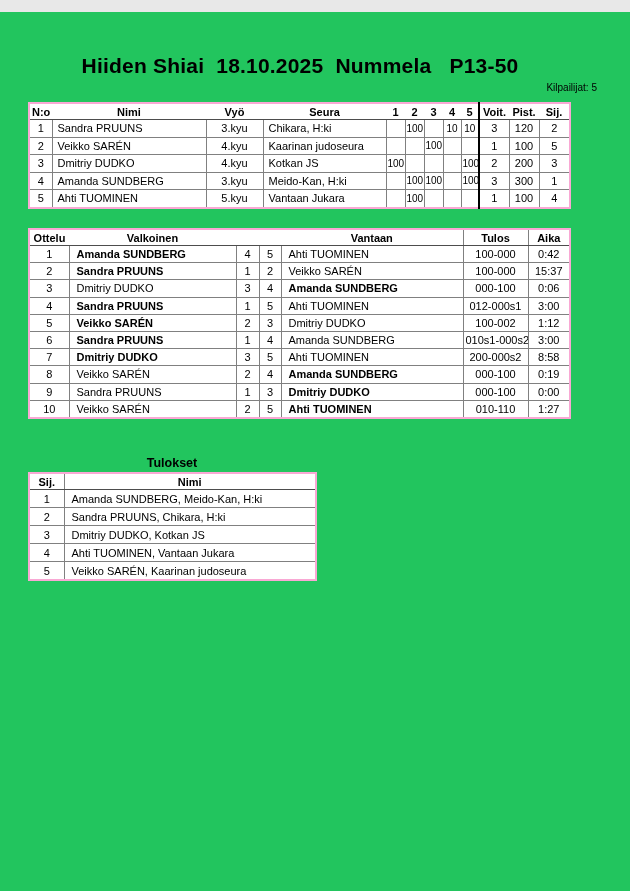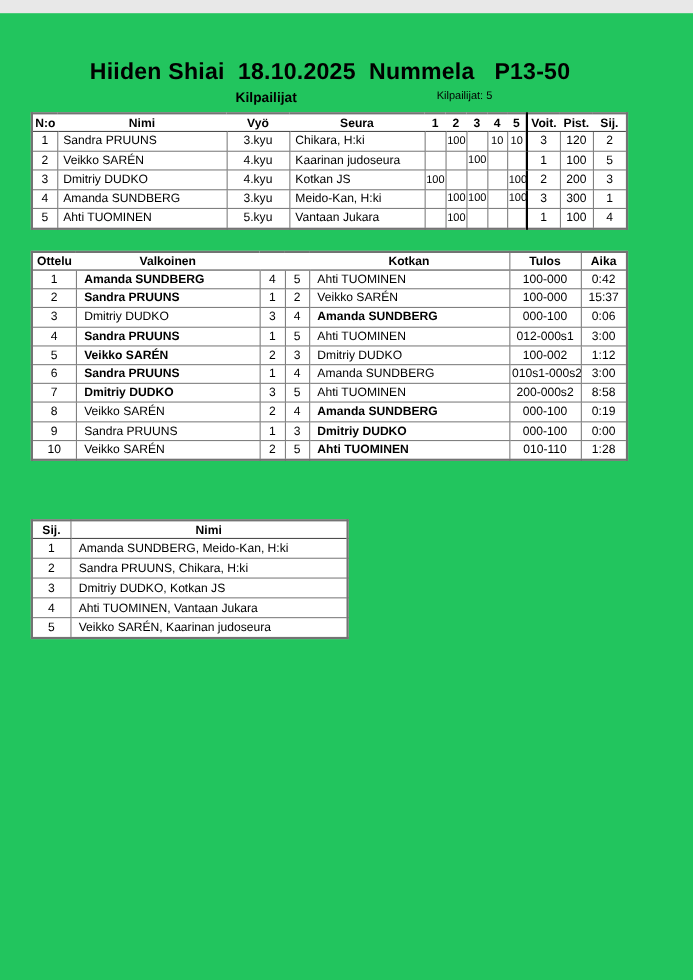--- a/index.html
+++ b/index.html
@@ -16,25 +16,25 @@
   }
   .section-title {
     position:absolute; font-size:12.5px; font-weight:bold; text-align:center;
     white-space:nowrap;
   }
   #sec-kilpailijat { top:70px;  left:28px; width:428px; }
   #sec-ottelut     { top:215px; left:28px; width:445px; }
   #sec-tulokset    { top:444px; left:28px; width:288px; }
   .count-label {
     position:absolute; top:70px; left:397px; width:200px;
-    font-size:10px;
+    text-align:right; font-size:10px;
   }
   table {
     position:absolute; border-collapse:collapse; table-layout:fixed;
-    background:#ffffff; border:2px solid #737373;
+    background:#ffffff; border:2px solid #f9a8d4;
   }
   th, td { overflow:hidden; white-space:nowrap; }
   th {
     font-size:11px; font-weight:bold; height:15px; padding:0 2px;
     text-align:center; border:none; border-bottom:1px solid #4d4d4d;
   }
   td {
     font-size:11px; height:17px; padding:0 2px;
     text-align:center; border:1px solid #808080;
   }
@@ -63,21 +63,20 @@
   .t-tulokset td:nth-child(2) { text-align:left; padding-left:7px; }
   .t-tulokset th:nth-child(2) { border-left:1px solid #808080; }
 </style>
 </head>
 <body>
 
 <div class="page">
 
   <div class="page-title">Hiiden Shiai  18.10.2025  Nummela   P13-50</div>
 
-  <div class="section-title" id="sec-kilpailijat">Kilpailijat</div>
 
   <div class="count-label">Kilpailijat: 5</div>
 
   <table class="t-kilpailijat">
     <colgroup>
       <col style="width:23px">
         <col style="width:154px">
         <col style="width:57px">
         <col style="width:123px">
       <col style="width:19px">
@@ -189,21 +188,21 @@
       <col style="width:182px">
         <col style="width:65px">
         <col style="width:42px">
     </colgroup>
     <thead>
       <tr>
           <th>Ottelu</th>
           <th>Valkoinen</th>
           <th></th>
           <th></th>
-          <th>Kotkan</th>
+          <th>Vantaan</th>
           <th>Tulos</th>
           <th>Aika</th>
         </tr>
     </thead>
     <tbody>
         <tr>
           <td>1</td>
           <td class="bold">Amanda SUNDBERG</td>
           <td>4</td>
           <td>5</td>
@@ -283,25 +282,26 @@
           <td>000-100</td>
           <td>0:00</td>
         </tr>
         <tr>
           <td>10</td>
           <td>Veikko SARÉN</td>
           <td>2</td>
           <td>5</td>
           <td class="bold">Ahti TUOMINEN</td>
           <td>010-110</td>
-          <td>1:28</td>
+          <td>1:27</td>
         </tr>
       </tbody>
   </table>
 
+  <div class="section-title" id="sec-tulokset">Tulokset</div>
 
   <table class="t-tulokset">
     <colgroup>
       <col style="width:35px">
         <col style="width:252px">
     </colgroup>
     <thead>
       <tr>
           <th>Sij.</th>
           <th>Nimi</th>

